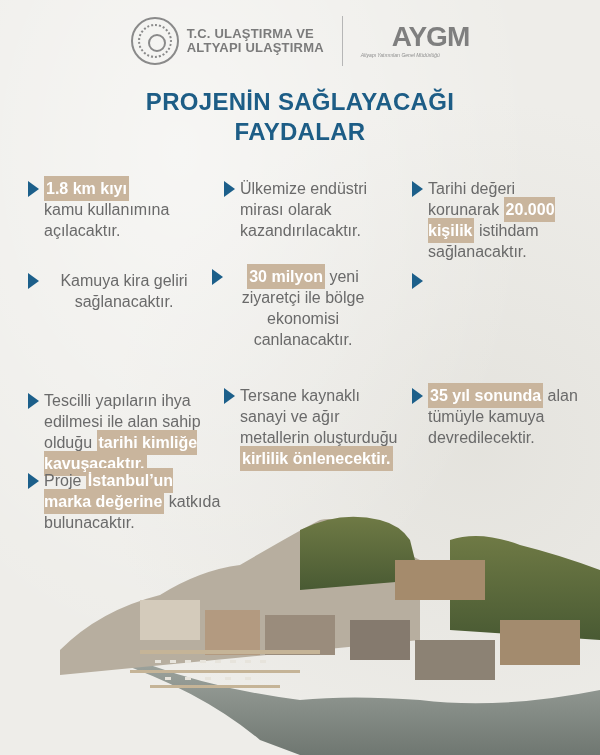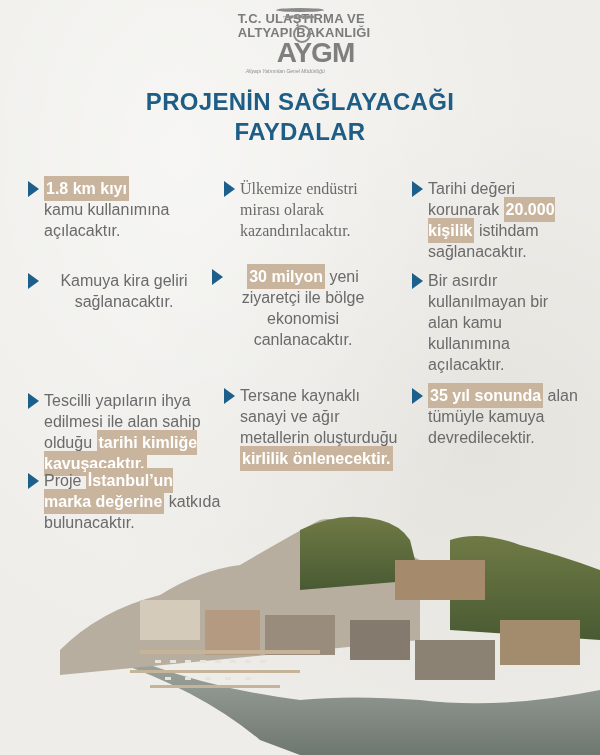--- a/index.html
+++ b/index.html
@@ -10,21 +10,21 @@
   }
   .paper {
     position:absolute; inset:0;
     background:
       radial-gradient(ellipse at 30% 20%, rgba(255,255,255,0.5), rgba(0,0,0,0) 60%),
       radial-gradient(ellipse at 80% 60%, rgba(210,208,200,0.35), rgba(0,0,0,0) 55%),
       #eeede9;
   }
   .header {
     position:absolute; top:10px; left:0; width:600px; height:62px;
-    display:flex; align-items:center; justify-content:center;flex-direction:column;
+    display:flex; align-items:center; justify-content:center;
   }
   .emblem {
     width:48px; height:48px; border-radius:50%;
     border:2px solid #8a8a8a; position:relative; box-sizing:border-box;
   }
   .emblem::before {
     content:""; position:absolute; inset:5px; border-radius:50%;
     border:2px dotted #8a8a8a;
   }
   .emblem::after {
@@ -64,21 +64,21 @@
 </style>
 </head>
 <body>
 
 <div class="paper"></div>
 
 <div class="header">
   <div class="emblem"></div>
   <div class="ministry">
     <div>T.C. ULAŞTIRMA VE</div>
-    <div>ALTYAPI BAKANLIĞI</div>
+    <div>ALTYAPI ULAŞTIRMA</div>
   </div>
   <div class="divider"></div>
   <div class="aygm">
     <div class="aygm-logo">AYGM</div>
     <div class="aygm-sub">Altyapı Yatırımları Genel Müdürlüğü</div>
   </div>
 </div>
 
 <div class="title">
   <div>PROJENİN SAĞLAYACAĞI</div>
@@ -99,21 +99,21 @@
   <span>Tescilli yapıların ihya edilmesi ile alan sahip olduğu</span>
   <span class="hl">tarihi kimliğe kavuşacaktır.</span>
 </div>
 <div class="item" style="left:44px; top:470px; width:180px;">
   <span class="arrow"></span>
   <span>Proje</span>
   <span class="hl">İstanbul’un marka değerine</span>
   <span>katkıda bulunacaktır.</span>
 </div>
 
-<div class="item" style="left:240px; top:178px; width:150px;font-family:Liberation Serif, serif;">
+<div class="item" style="left:240px; top:178px; width:150px;">
   <span class="arrow"></span>
   <span>Ülkemize endüstri mirası olarak kazandırılacaktır.</span>
 </div>
 <div class="item" style="left:228px; top:266px; width:150px;text-align:center;">
   <span class="arrow"></span>
   <span class="hl">30 milyon</span>
   <span>yeni ziyaretçi ile bölge ekonomisi canlanacaktır.</span>
 </div>
 <div class="item" style="left:240px; top:385px; width:160px;">
   <span class="arrow"></span>
@@ -122,21 +122,20 @@
 </div>
 
 <div class="item" style="left:428px; top:178px; width:150px;">
   <span class="arrow"></span>
   <span>Tarihi değeri korunarak</span>
   <span class="hl">20.000 kişilik</span>
   <span>istihdam sağlanacaktır.</span>
 </div>
 <div class="item" style="left:428px; top:270px; width:150px;">
   <span class="arrow"></span>
-  <span>Bir asırdır kullanılmayan bir alan kamu kullanımına açılacaktır.</span>
 </div>
 <div class="item" style="left:428px; top:385px; width:160px;">
   <span class="arrow"></span>
   <span class="hl">35 yıl sonunda</span>
   <span>alan tümüyle kamuya devredilecektir.</span>
 </div>
 
 <div class="illustration">
   <svg width="600" height="255" viewBox="0 0 600 255">
     <defs>

